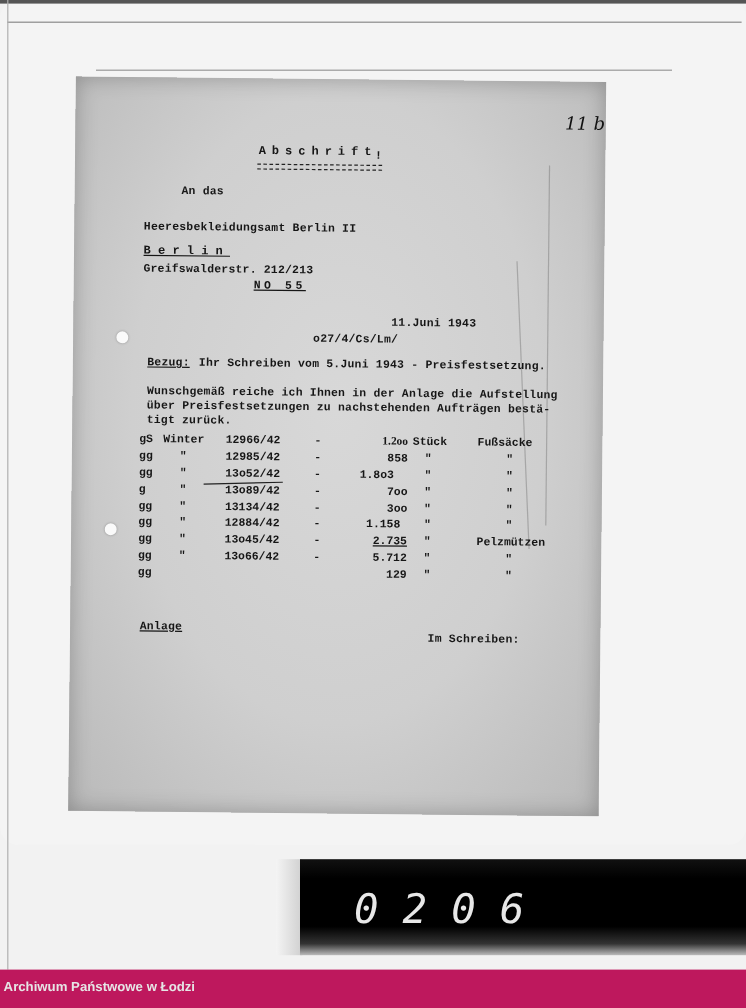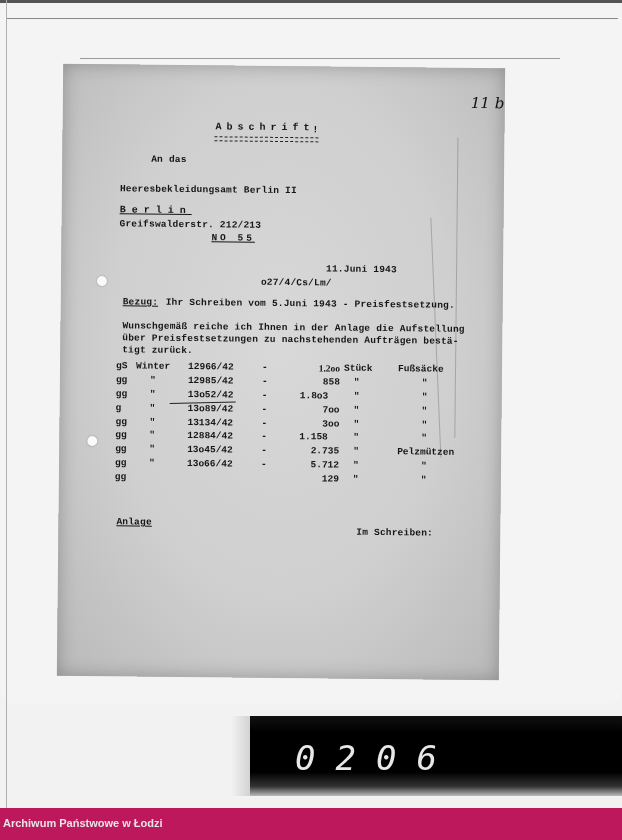--- a/index.html
+++ b/index.html
@@ -155,30 +155,30 @@
           <td>-</td>
           <td style="text-align:right;">3oo</td>
           <td style="padding-left:14px;">"</td>
           <td style="padding-left:24px;">"</td>
         </tr>
         <tr>
           <td>gg</td>
           <td style="padding-left:14px;">"</td>
           <td>12884/42</td>
           <td>-</td>
-          <td style="text-align:left;">1.158</td>
+          <td style="text-align:center;">1.158</td>
           <td style="padding-left:14px;">"</td>
           <td style="padding-left:24px;">"</td>
         </tr>
         <tr>
           <td>gg</td>
           <td style="padding-left:14px;">"</td>
           <td>13o45/42</td>
           <td>-</td>
-          <td style="text-align:right;">2.735</td>
+          <td style="text-align:right;text-decoration:underline;">2.735</td>
           <td style="padding-left:14px;">"</td>
           <td>Pelzmützen</td>
         </tr>
         <tr>
           <td>gg</td>
           <td style="padding-left:14px;">"</td>
           <td>13o66/42</td>
           <td>-</td>
           <td style="text-align:right;">5.712</td>
           <td style="padding-left:14px;">"</td>

